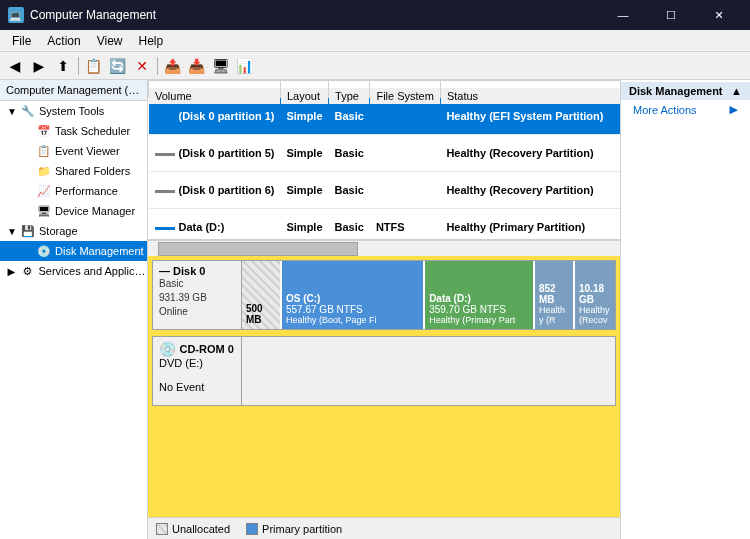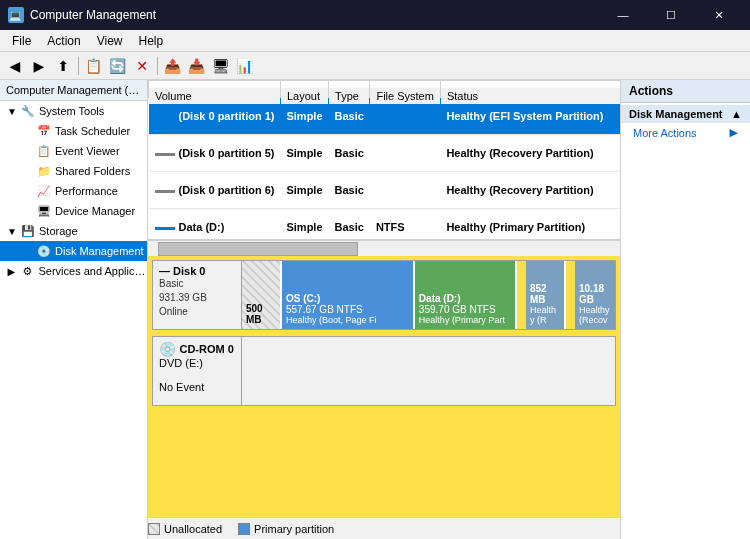--- a/index.html
+++ b/index.html
@@ -228,21 +228,21 @@
       background: repeating-linear-gradient(
         45deg,
         #d0d0d0,
         #d0d0d0 2px,
         #e8e8e8 2px,
         #e8e8e8 6px
       );
     }
     .pb-primary { background: #4a90d9; color: white; }
     .pb-data { background: #5ba85b; color: white; }
-    .pb-recovery { background: #7a9fc0; color: white; margin-left: 9px; }
+    .pb-recovery { background: #7a9fc0; color: white; }
 
     .partition-block .pb-size { font-weight: bold; }
     .partition-block .pb-name { font-weight: bold; }
     .partition-block .pb-type { }
     .partition-block .pb-status { font-size: 9px; word-break: break-word; }
 
     
     .cdrom-row {
       display: flex;
       align-items: stretch;
@@ -270,21 +270,21 @@
       color: #555;
     }
 
     
     .legend-bar {
       height: 22px;
       background: #f0f0f0;
       border-top: 1px solid #d0d0d0;
       display: flex;
       align-items: center;
-      padding: 0 0;
+      padding: 0 8px;
       gap: 16px;
     }
     .legend-item { display: flex; align-items: center; gap: 4px; font-size: 11px; }
     .legend-box { width: 12px; height: 12px; border: 1px solid #808080; }
     .lb-unalloc { background: repeating-linear-gradient(45deg,#d0d0d0,#d0d0d0 2px,#e8e8e8 2px,#e8e8e8 6px); }
     .lb-primary { background: #4a90d9; }
 
     
     .actions-panel {
       width: 130px;
@@ -551,21 +551,20 @@
           </div>
           <div class="legend-item">
             <div class="legend-box lb-primary"></div>
             <span>Primary partition</span>
           </div>
         </div>
 
       </div>
 
       <div class="actions-panel">
-        <div class="actions-header">Actions</div>
         <div class="actions-section">
           <div class="actions-section-title">
             <span>Disk Management</span>
             <span>▲</span>
           </div>
           <div class="actions-link">
             <span>More Actions</span>
             <span>▶</span>
           </div>
         </div>

